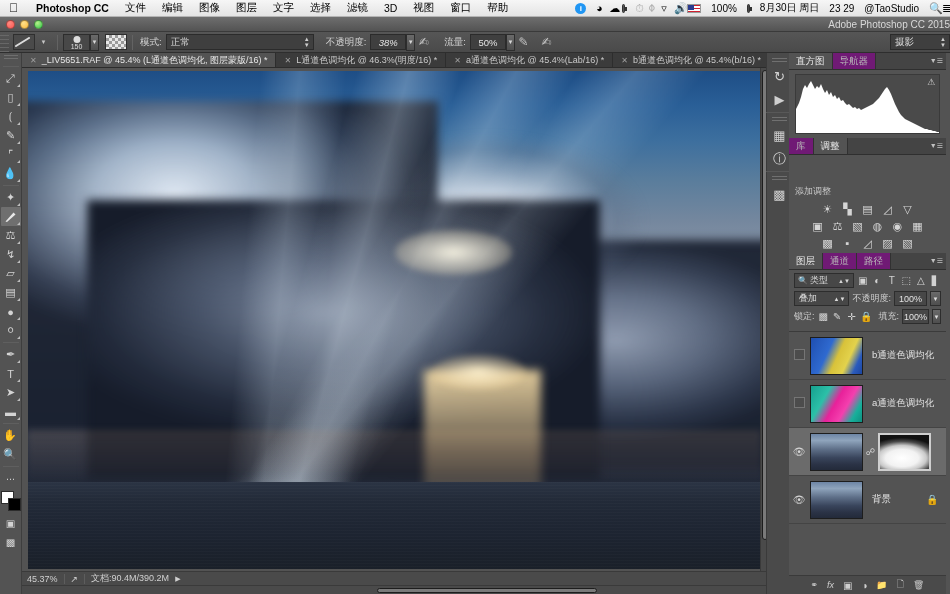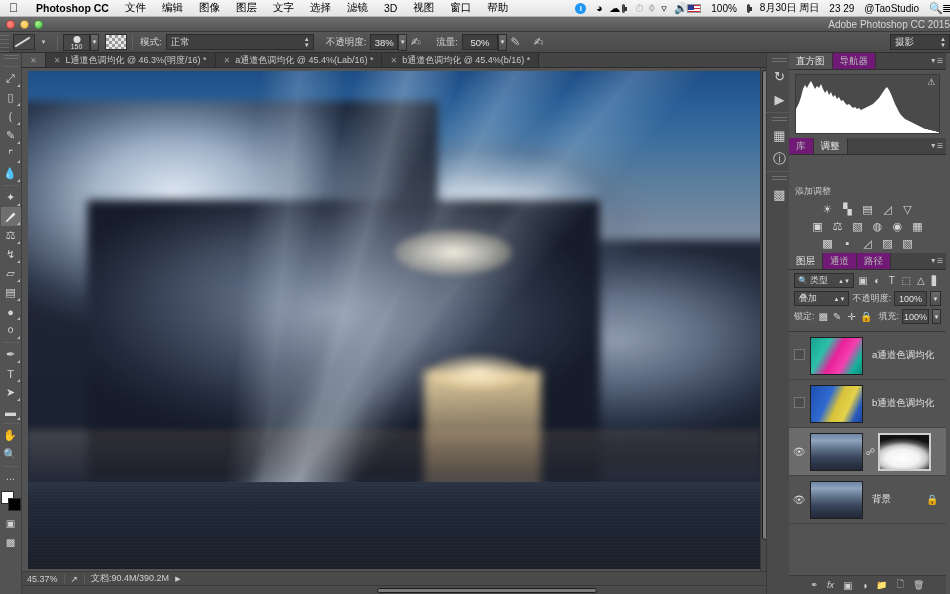--- a/index.html
+++ b/index.html
@@ -276,21 +276,21 @@
     <div class="brushprev" style="background:
       repeating-conic-gradient(#9a9a9a 0% 25%,#e8e8e8 0% 50%) 0 0/6px 6px;"></div>
     <div class="obsep"></div>
     <span class="lbl">模式:</span>
     <div class="selectbox" style="width:148px;">
       <span>正常</span>
       <span class="arrows">▲<br>▼</span>
     </div>
     <div style="width:10px"></div>
     <span class="lbl">不透明度:</span>
-    <div class="numbox" style="width:28px;">
+    <div class="numbox" style="width:36px;font-style:italic;">
         <span>38%</span>
       </div>
     <div class="mini-stepper">▼</div>
     <div class="oicon">✍</div>
     <div style="width:10px"></div>
     <span class="lbl">流量:</span>
     <div class="numbox" style="width:36px;">
         <span>50%</span>
       </div>
     <div class="mini-stepper">▼</div>
@@ -300,20 +300,21 @@
     <div class="spacer" style="flex:1"></div>
     <div class="selectbox" style="width:60px;">
       <span>摄影</span>
       <span class="arrows">▲<br>▼</span>
     </div>
   </div>
 
   <div class="tabbar">
     <div class="tab active">
       <span class="x">✕</span>
+      <span>_LIV5651.RAF @ 45.4% (L通道色调均化, 图层蒙版/16) *</span>
     </div>
     <div class="tab">
       <span class="x">✕</span>
       <span>L通道色调均化 @ 46.3%(明度/16) *</span>
     </div>
     <div class="tab">
       <span class="x">✕</span>
       <span>a通道色调均化 @ 45.4%(Lab/16) *</span>
     </div>
     <div class="tab">
@@ -497,28 +498,28 @@
             <span>100%</span>
           </div>
         <div class="stepper">▼</div>
       </div>
     </div>
 
     <div class="layers-list">
 
       <div class="layer">
         <span class="eye"><span class="eyebox"></span></span>
+        <span class="thumb th-b"></span>
+        <span class="lname">b通道色调均化</span>
+      </div>
+
+      <div class="layer">
+        <span class="eye"><span class="eyebox"></span></span>
         <span class="thumb th-a"></span>
         <span class="lname">a通道色调均化</span>
-      </div>
-
-      <div class="layer">
-        <span class="eye"><span class="eyebox"></span></span>
-        <span class="thumb th-b"></span>
-        <span class="lname">b通道色调均化</span>
       </div>
 
       <div class="layer selected">
         <span class="eye">👁</span>
         <span class="thumb th-photo"></span>
         <span class="linkic">☍</span>
         <span class="thumb th-mask sel-border"></span>
       </div>
 
       <div class="layer">

